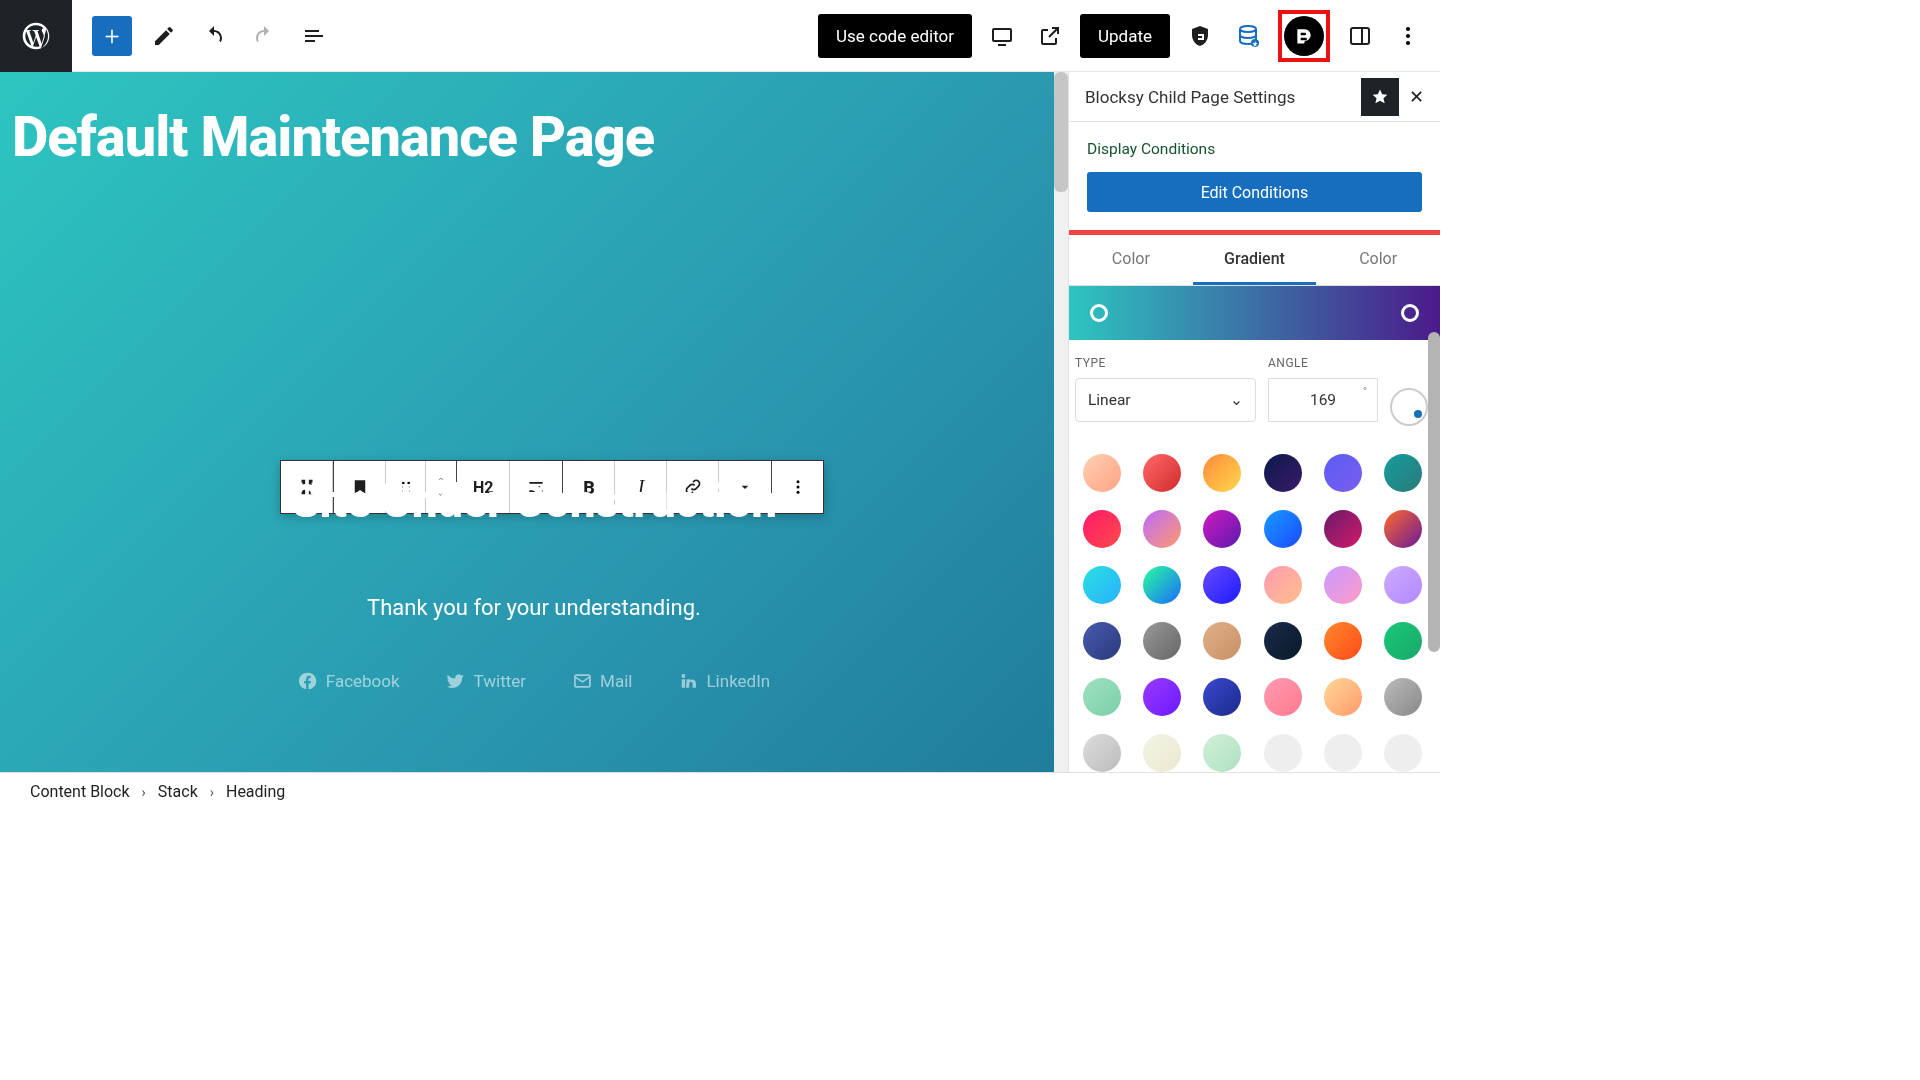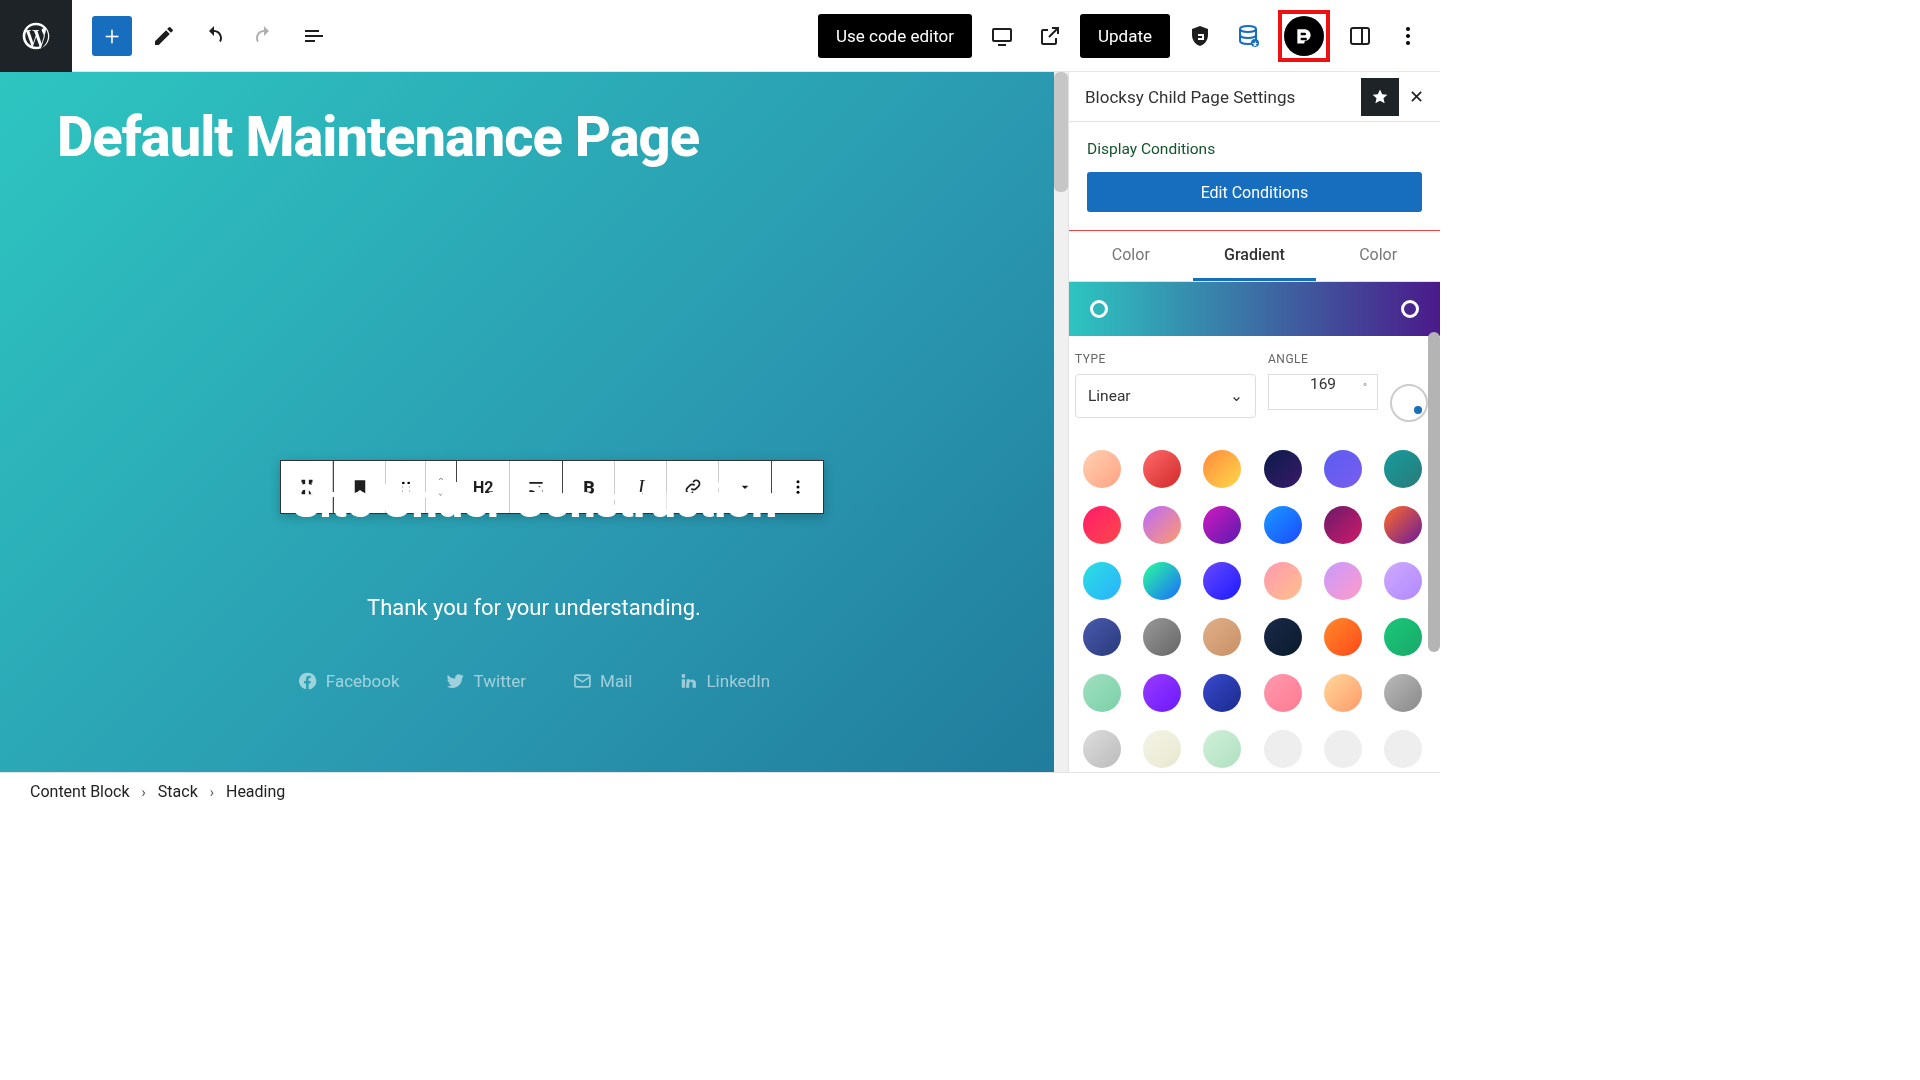--- a/index.html
+++ b/index.html
@@ -16,21 +16,21 @@
   .top-right { margin-left:auto; display:flex; align-items:center; gap:12px; padding-right:14px; }
   .btn-code, .btn-update { background:#000000; color:#fff; height:44px; padding:0 18px; display:flex; align-items:center; border-radius:3px; font-size:17px; cursor:pointer; }
   .blocksy-btn { width:40px; height:40px; background:#000; border-radius:50%; display:flex; align-items:center; justify-content:center; color:#fff; font-weight:bold; }
   .blocksy-highlight { border:4px solid #e11; padding:2px; position:relative; }
   .arrow-annot { position:absolute; top:64px; left:1280px; transform:rotate(-42deg); color:#e11; font-size:52px; pointer-events:none; }
   
   .main { flex:1; display:flex; position:relative; }
   .canvas { flex:1; position:relative; background: linear-gradient(135deg, #2dc5c0 0%, #2a98b0 60%, #1f7a9a 100%); overflow:hidden; }
   .canvas-scroll { position:absolute; right:0; top:0; bottom:0; width:14px; background:#f0f0f0; }
   .canvas-scroll::after{content:'';position:absolute;top:0;left:0;right:0;height:120px;background:#c6c6c6;border-radius:6px;}
-  .page-title { color:#fff; font-size:56px; font-weight:800; padding:32px 0 0 24px; letter-spacing:-1px;margin-left:33px; }
+  .page-title { color:#fff; font-size:56px; font-weight:800; padding:32px 0 0 12px; letter-spacing:-1px; }
   .center-block { position:absolute; left:50%; transform:translateX(-50%); top:402px; text-align:center; color:#fff; width:90%; }
   .heading2 { font-size:46px; font-weight:800; letter-spacing:-0.5px; }
   .para { font-size:22px; font-weight:400; margin-top:24px; line-height:1.7; }
   .socials { margin-top:44px; display:flex; justify-content:center; gap:46px; opacity:0.55; font-size:17px; }
   .socials .soc { display:flex; align-items:center; gap:8px; color:#fff; }
   
   .block-toolbar { position:absolute; top:388px; left:280px; height:54px; background:#fff; border:1px solid #333; display:flex; box-shadow:0 3px 10px rgba(0,0,0,0.22); }
   .tb-cell { width:52px; display:flex; align-items:center; justify-content:center; border-right:1px solid #ccc; cursor:pointer; color:#1e1e1e; }
   .tb-cell.wide{width:auto; padding:0 16px; font-weight:700;}
   .tb-cell:last-child{border-right:none;}
@@ -40,32 +40,32 @@
   
   .sidebar { width:372px; background:#fff; border-left:1px solid #e2e2e2; display:flex; flex-direction:column; font-size:15px; color:#333; }
   .side-head { height:50px; display:flex; align-items:center; padding:0 16px; border-bottom:1px solid #e2e2e2; justify-content:space-between; }
   .side-head-title{font-weight:400; font-size:17px;}
   .side-head-right{display:flex; gap:10px; align-items:center;}
   .star-btn{width:38px;height:38px;background:#1d2327;display:flex;align-items:center;justify-content:center;color:#fff;}
   .close-x{font-size:18px;cursor:pointer;color:#222;}
   .side-section{padding:18px 18px;}
   .side-label{font-size:15.5px;color:#14532d;margin-bottom:14px;}
   .btn-edit-cond{width:100%;height:40px;background:#176ebf;color:#fff;display:flex;align-items:center;justify-content:center;font-size:16px;border-radius:3px;cursor:pointer;}
-  .tabs{display:flex;border-top:1px solid #ef4444;border-bottom:1px solid #e0e0e0;justify-content:flex-end;}
+  .tabs{display:flex;border-top:5px solid #ef4444;border-bottom:1px solid #e0e0e0;}
   .tab{flex:1;text-align:center;padding:14px 0;font-size:16px;color:#777;cursor:pointer;}
   .tab.active{color:#333;border-bottom:3px solid #176ebf;font-weight:500;}
   .grad-bar{height:54px;margin:0;position:relative;background:linear-gradient(90deg,#2dc5c0,#4b1a8a);}
   .grad-stop{position:absolute;top:50%;transform:translate(-50%,-50%);width:18px;height:18px;border:3px solid #fff;border-radius:50%;}
   .grad-stop.l{left:30px;}
   .grad-stop.r{left:calc(100% - 30px);}
   .grad-ctl{display:flex;gap:12px;padding:16px 6px;align-items:flex-start;}
   .ctl-col{flex:1;}
   .ctl-label{font-size:12px;color:#666;letter-spacing:0.5px;margin-bottom:8px;}
   .select-box{height:44px;border:1px solid #ddd;border-radius:4px;display:flex;align-items:center;justify-content:space-between;padding:0 12px;font-size:15.5px;cursor:pointer;}
-  .angle-box{height:36px;border:1px solid #ddd;border-radius:0;display:flex;align-items:flex-start;justify-content:center;font-size:15.5px;position:relative;}
+  .angle-box{height:44px;border:1px solid #ddd;border-radius:0;display:flex;align-items:center;justify-content:center;font-size:15.5px;position:relative;}
   .angle-deg{position:absolute;right:10px;top:6px;font-size:11px;color:#888;}
   .angle-knob{width:38px;height:38px;border:2px solid #ccc;border-radius:50%;position:relative;margin-top:18px;}
   .angle-knob::after{content:'';position:absolute;width:8px;height:8px;background:#176ebf;border-radius:50%;right:4px;bottom:6px;}
   .presets-wrap{padding:4px 10px 8px 10px; overflow:auto; flex:1;}
   .presets{display:grid;grid-template-columns:repeat(6,1fr);gap:18px;padding:8px 4px;}
   .sw{width:38px;height:38px;border-radius:50%;cursor:pointer;}
   .side-scroll{position:absolute;right:0;top:260px;bottom:64px;width:12px;}
   .side-scroll::after{content:'';position:absolute;top:0;left:0;right:0;height:320px;background:#b4b4b4;border-radius:6px;}
   
   .breadcrumb-bar{height:38px;border-top:1px solid #e3e3e3;display:flex;align-items:center;padding:0 30px;gap:12px;font-size:16px;color:#222;background:#fff;position:absolute;bottom:0;left:0;right:0;}

